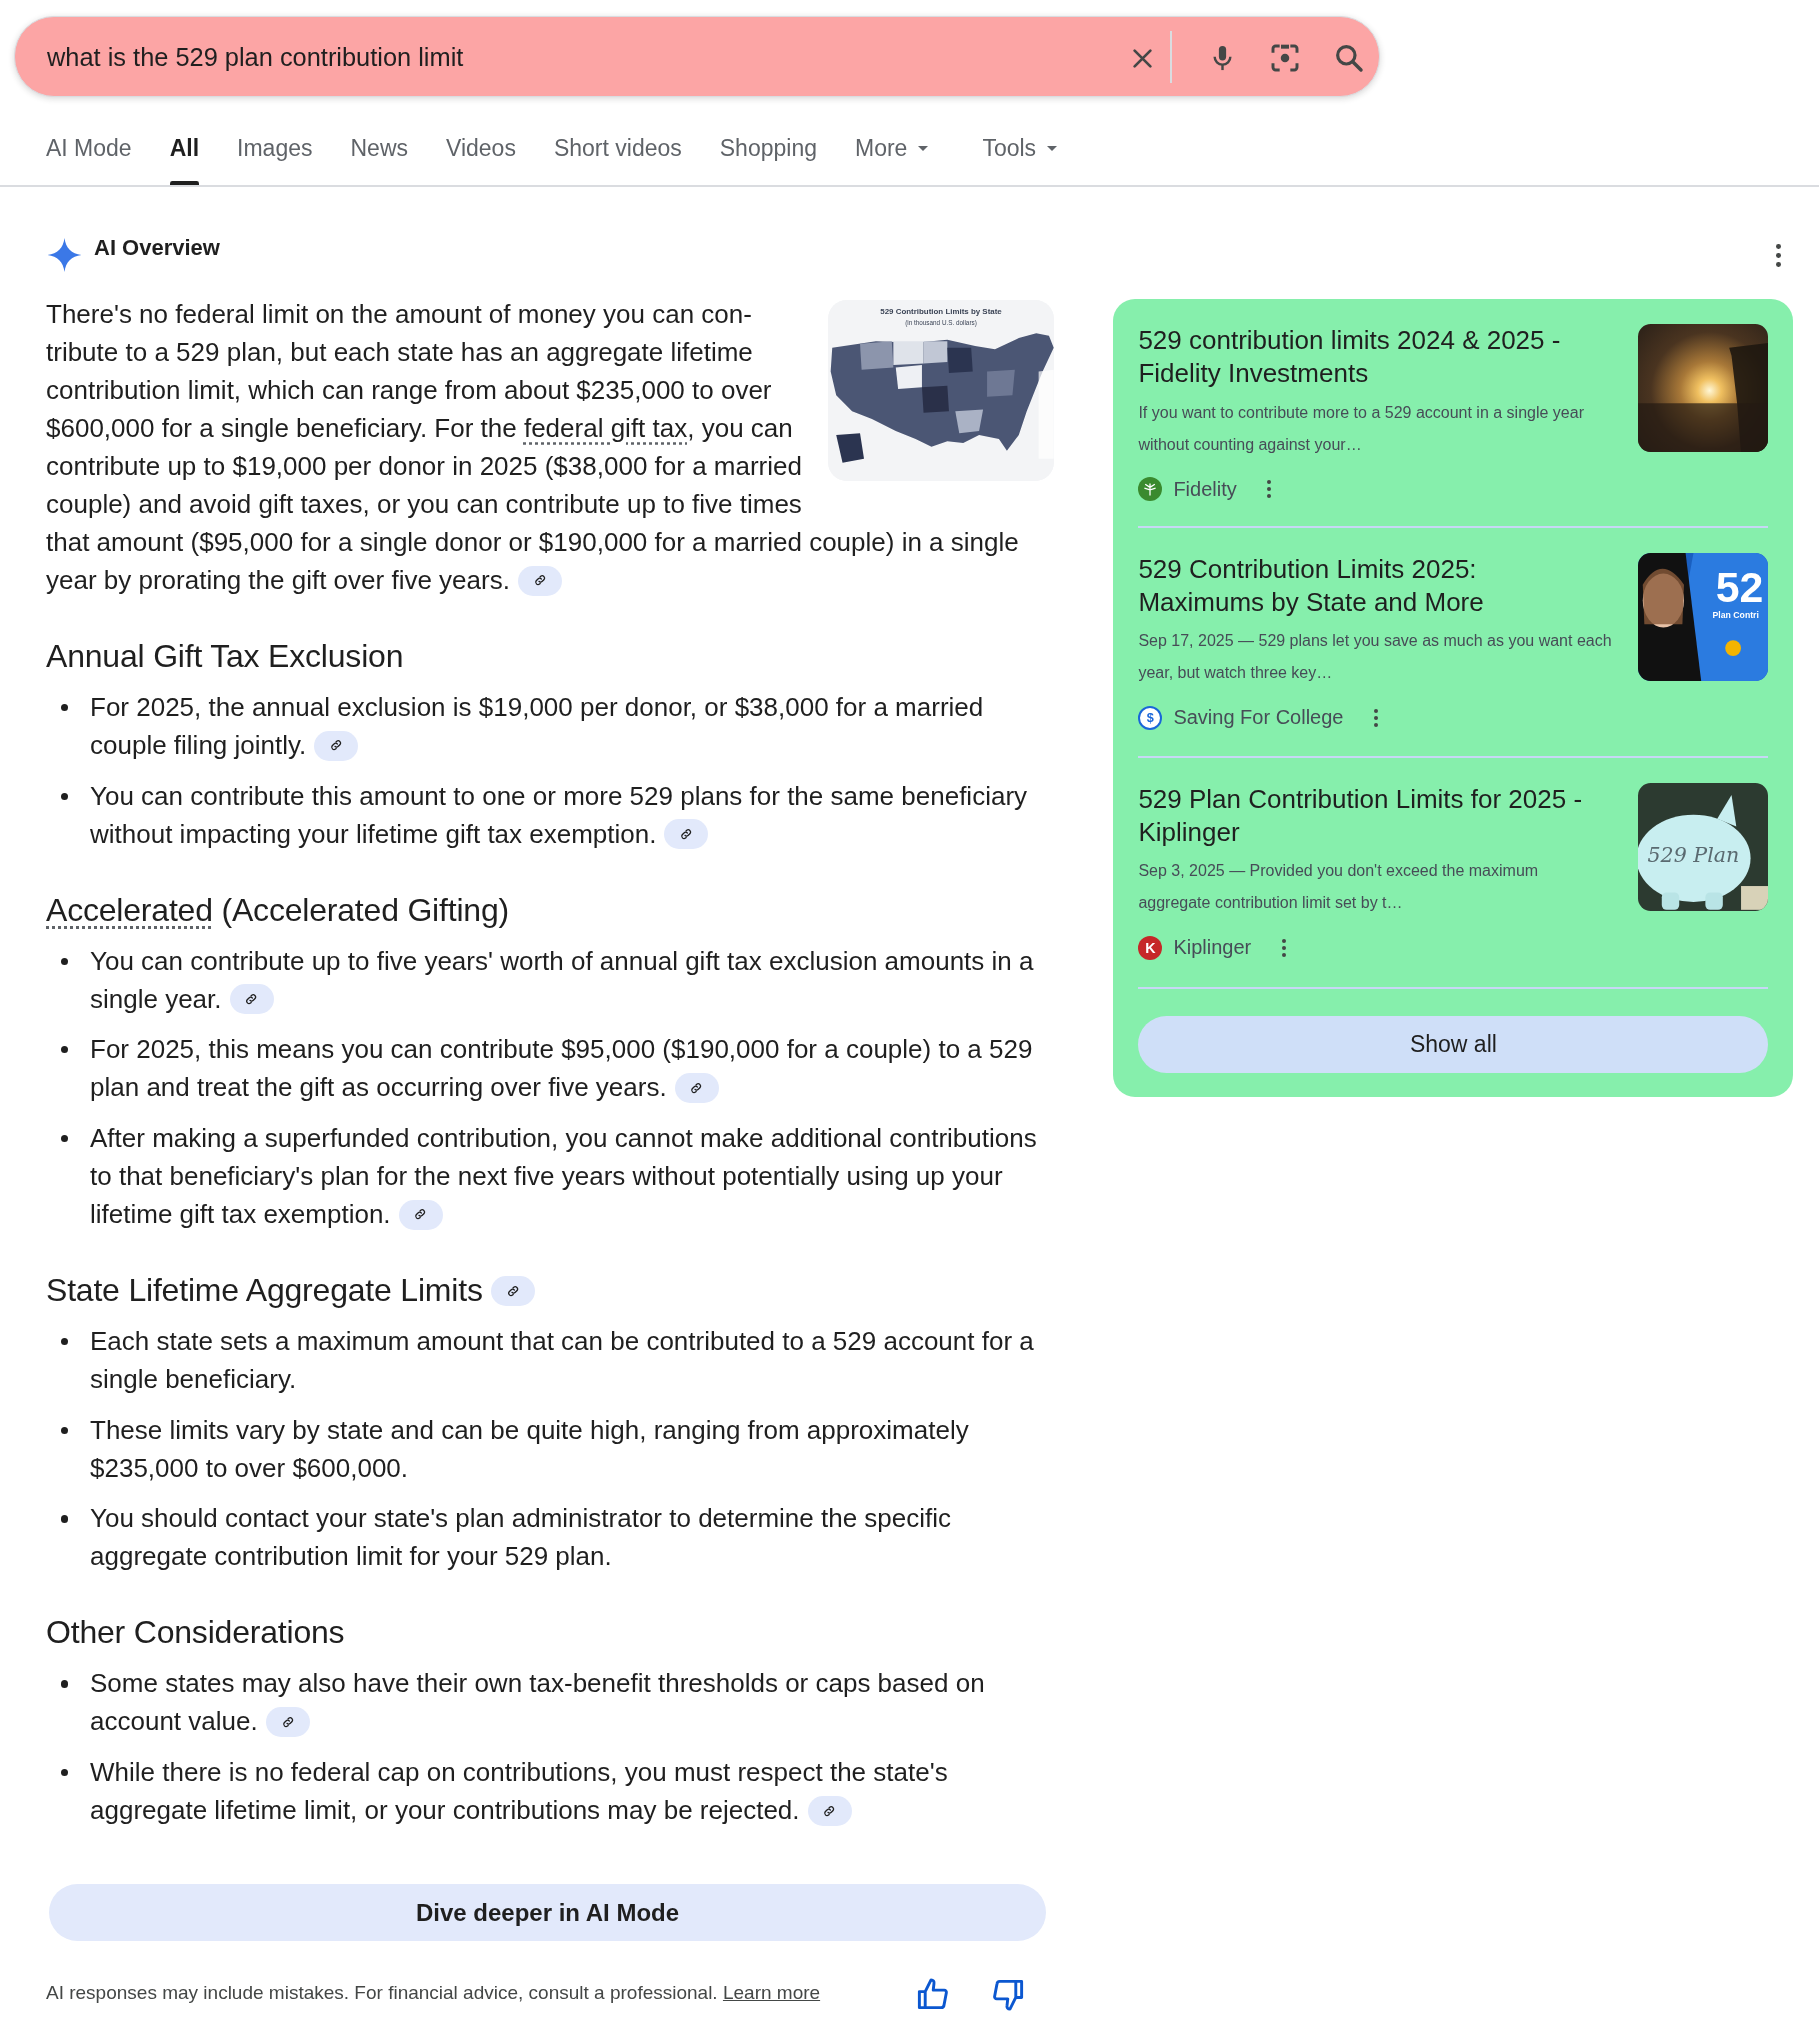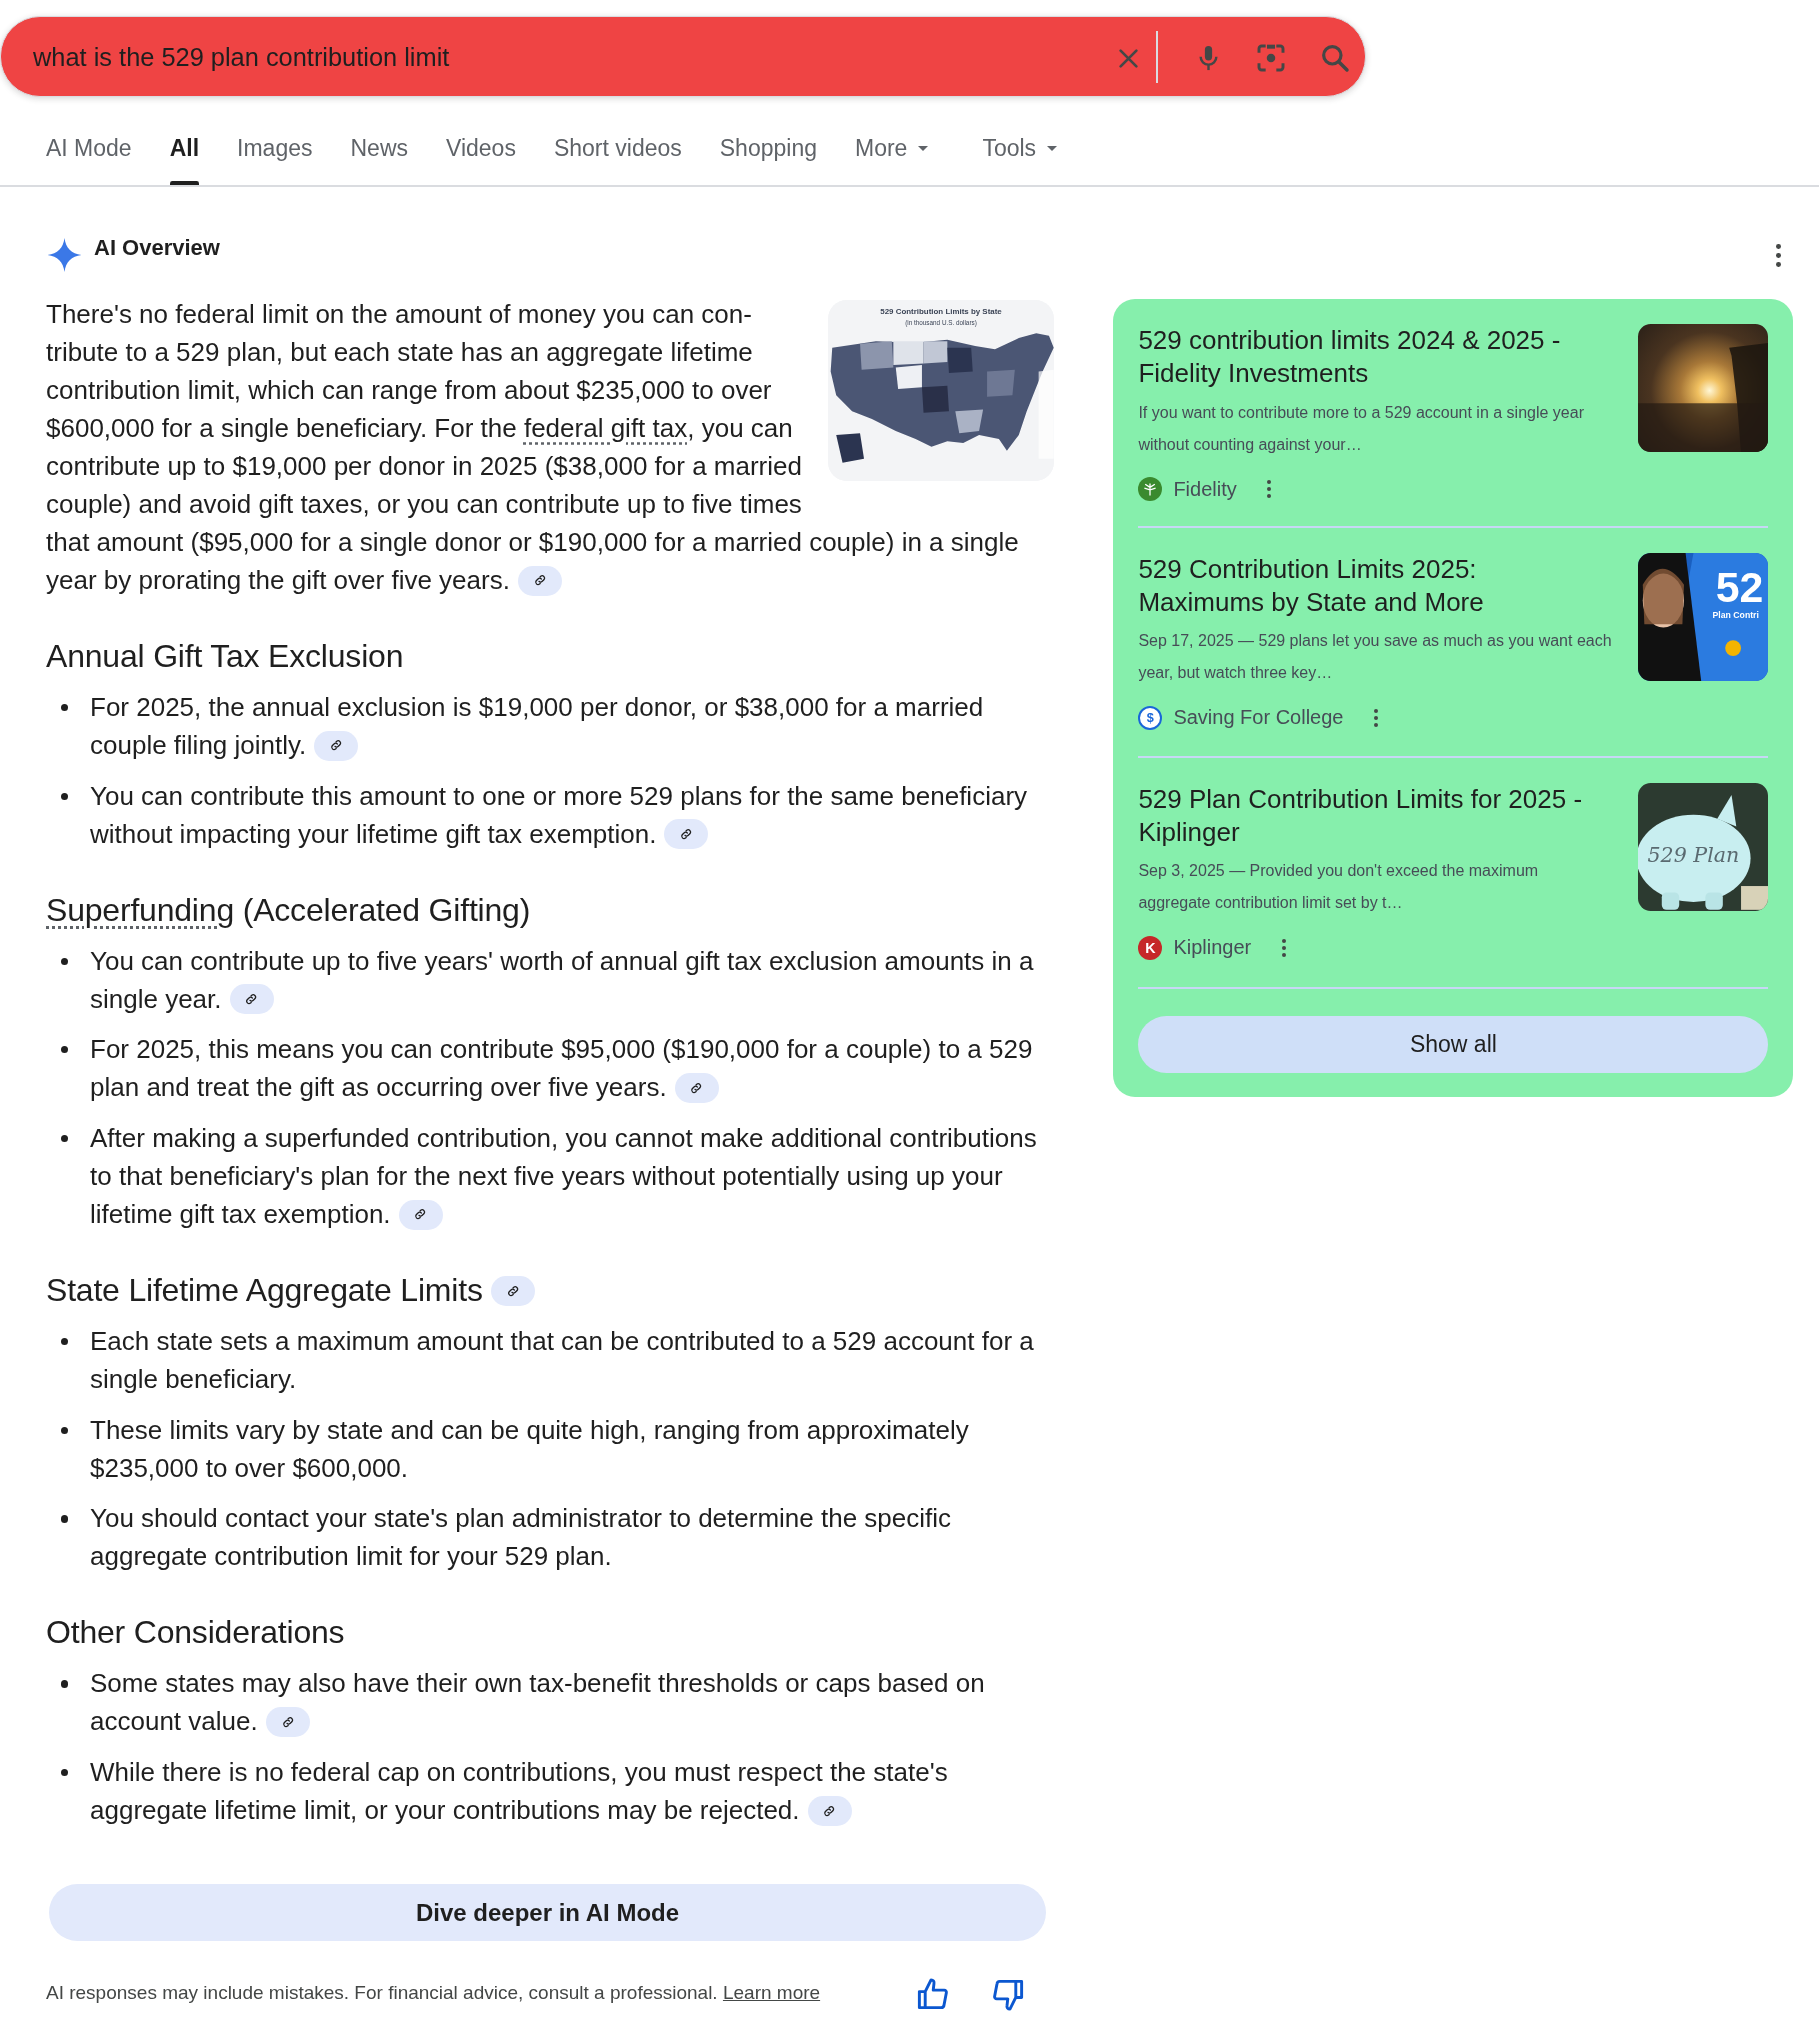--- a/index.html
+++ b/index.html
@@ -1,22 +1,22 @@
 <!DOCTYPE html>
 <html style="font-size:12.7px"><head>
 <meta charset="utf-8">
 <style>
   * { box-sizing: border-box; margin: 0; padding: 0; }
   html, body { width: 1819px; height: 2042px; background: #ffffff; overflow: hidden; }
   body { font-family: "Liberation Sans", "DejaVu Sans", sans-serif; color: #1f1f1f; position: relative; }
 
   
   .searchbar {
-    position: absolute; left: 0; top: 16px; width: 1366px; height: 81px;
-    border: 1.2px solid #dadce0; border-radius: 40px; background: #ef4444;
+    position: absolute; left: 14px; top: 16px; width: 1366px; height: 81px;
+    border: 1.2px solid #dadce0; border-radius: 40px; background: #fca5a5;
     box-shadow: 0 1.6px 6.4px rgba(32,33,36,0.18);
     display: flex; align-items: center;
   }
   .search-input {
     border: none; outline: none; background: transparent;
     font-family: "Liberation Sans", sans-serif; font-size: 25.4px; color: #1f1f1f;
     position: absolute; left: 32px; top: 22px; width: 1032px; height: 37px;
   }
   .sb-icon { position: absolute; top: 19px; width: 44px; height: 44px; display:flex; align-items:center; justify-content:center; cursor: pointer; }
   .sb-divider { position: absolute; left: 1155px; top: 14.3px; width: 1.6px; height: 52px; background: #dadce0; }
@@ -193,21 +193,21 @@
             <path d="M10 14 a4 4 0 0 0 5.6 0 l3-3 a4 4 0 0 0-5.6-5.6 l-1 1 M14 10 a4 4 0 0 0-5.6 0 l-3 3 a4 4 0 0 0 5.6 5.6 l1-1" stroke="#1f1f1f" stroke-width="2.2" fill="none" stroke-linecap="round"></path>
           </svg>
         </span></li>
     <li><span>You can contribute this amount to one or more 529 plans for the same beneficiary without impacting your lifetime gift tax exemption.</span><span class="cite">
           <svg width="14.3" height="14.3" viewBox="0 0 24 24">
             <path d="M10 14 a4 4 0 0 0 5.6 0 l3-3 a4 4 0 0 0-5.6-5.6 l-1 1 M14 10 a4 4 0 0 0-5.6 0 l-3 3 a4 4 0 0 0 5.6 5.6 l1-1" stroke="#1f1f1f" stroke-width="2.2" fill="none" stroke-linecap="round"></path>
           </svg>
         </span></li>
   </ul>
 
-  <h3 class="sec"><span class="underline-dotted">Superfunding</span><span> (Accelerated Gifting)</span></h3>
+  <h3 class="sec"><span class="underline-dotted">Accelerated</span><span> (Accelerated Gifting)</span></h3>
   <ul class="bullets">
     <li><span>You can contribute up to five years' worth of annual gift tax exclusion amounts in a single year.</span><span class="cite">
           <svg width="14.3" height="14.3" viewBox="0 0 24 24">
             <path d="M10 14 a4 4 0 0 0 5.6 0 l3-3 a4 4 0 0 0-5.6-5.6 l-1 1 M14 10 a4 4 0 0 0-5.6 0 l-3 3 a4 4 0 0 0 5.6 5.6 l1-1" stroke="#1f1f1f" stroke-width="2.2" fill="none" stroke-linecap="round"></path>
           </svg>
         </span></li>
     <li><span>For 2025, this means you can contribute $95,000 ($190,000 for a couple) to a 529 plan and treat the gift as occurring over five years.</span><span class="cite">
           <svg width="14.3" height="14.3" viewBox="0 0 24 24">
             <path d="M10 14 a4 4 0 0 0 5.6 0 l3-3 a4 4 0 0 0-5.6-5.6 l-1 1 M14 10 a4 4 0 0 0-5.6 0 l-3 3 a4 4 0 0 0 5.6 5.6 l1-1" stroke="#1f1f1f" stroke-width="2.2" fill="none" stroke-linecap="round"></path>
           </svg>

